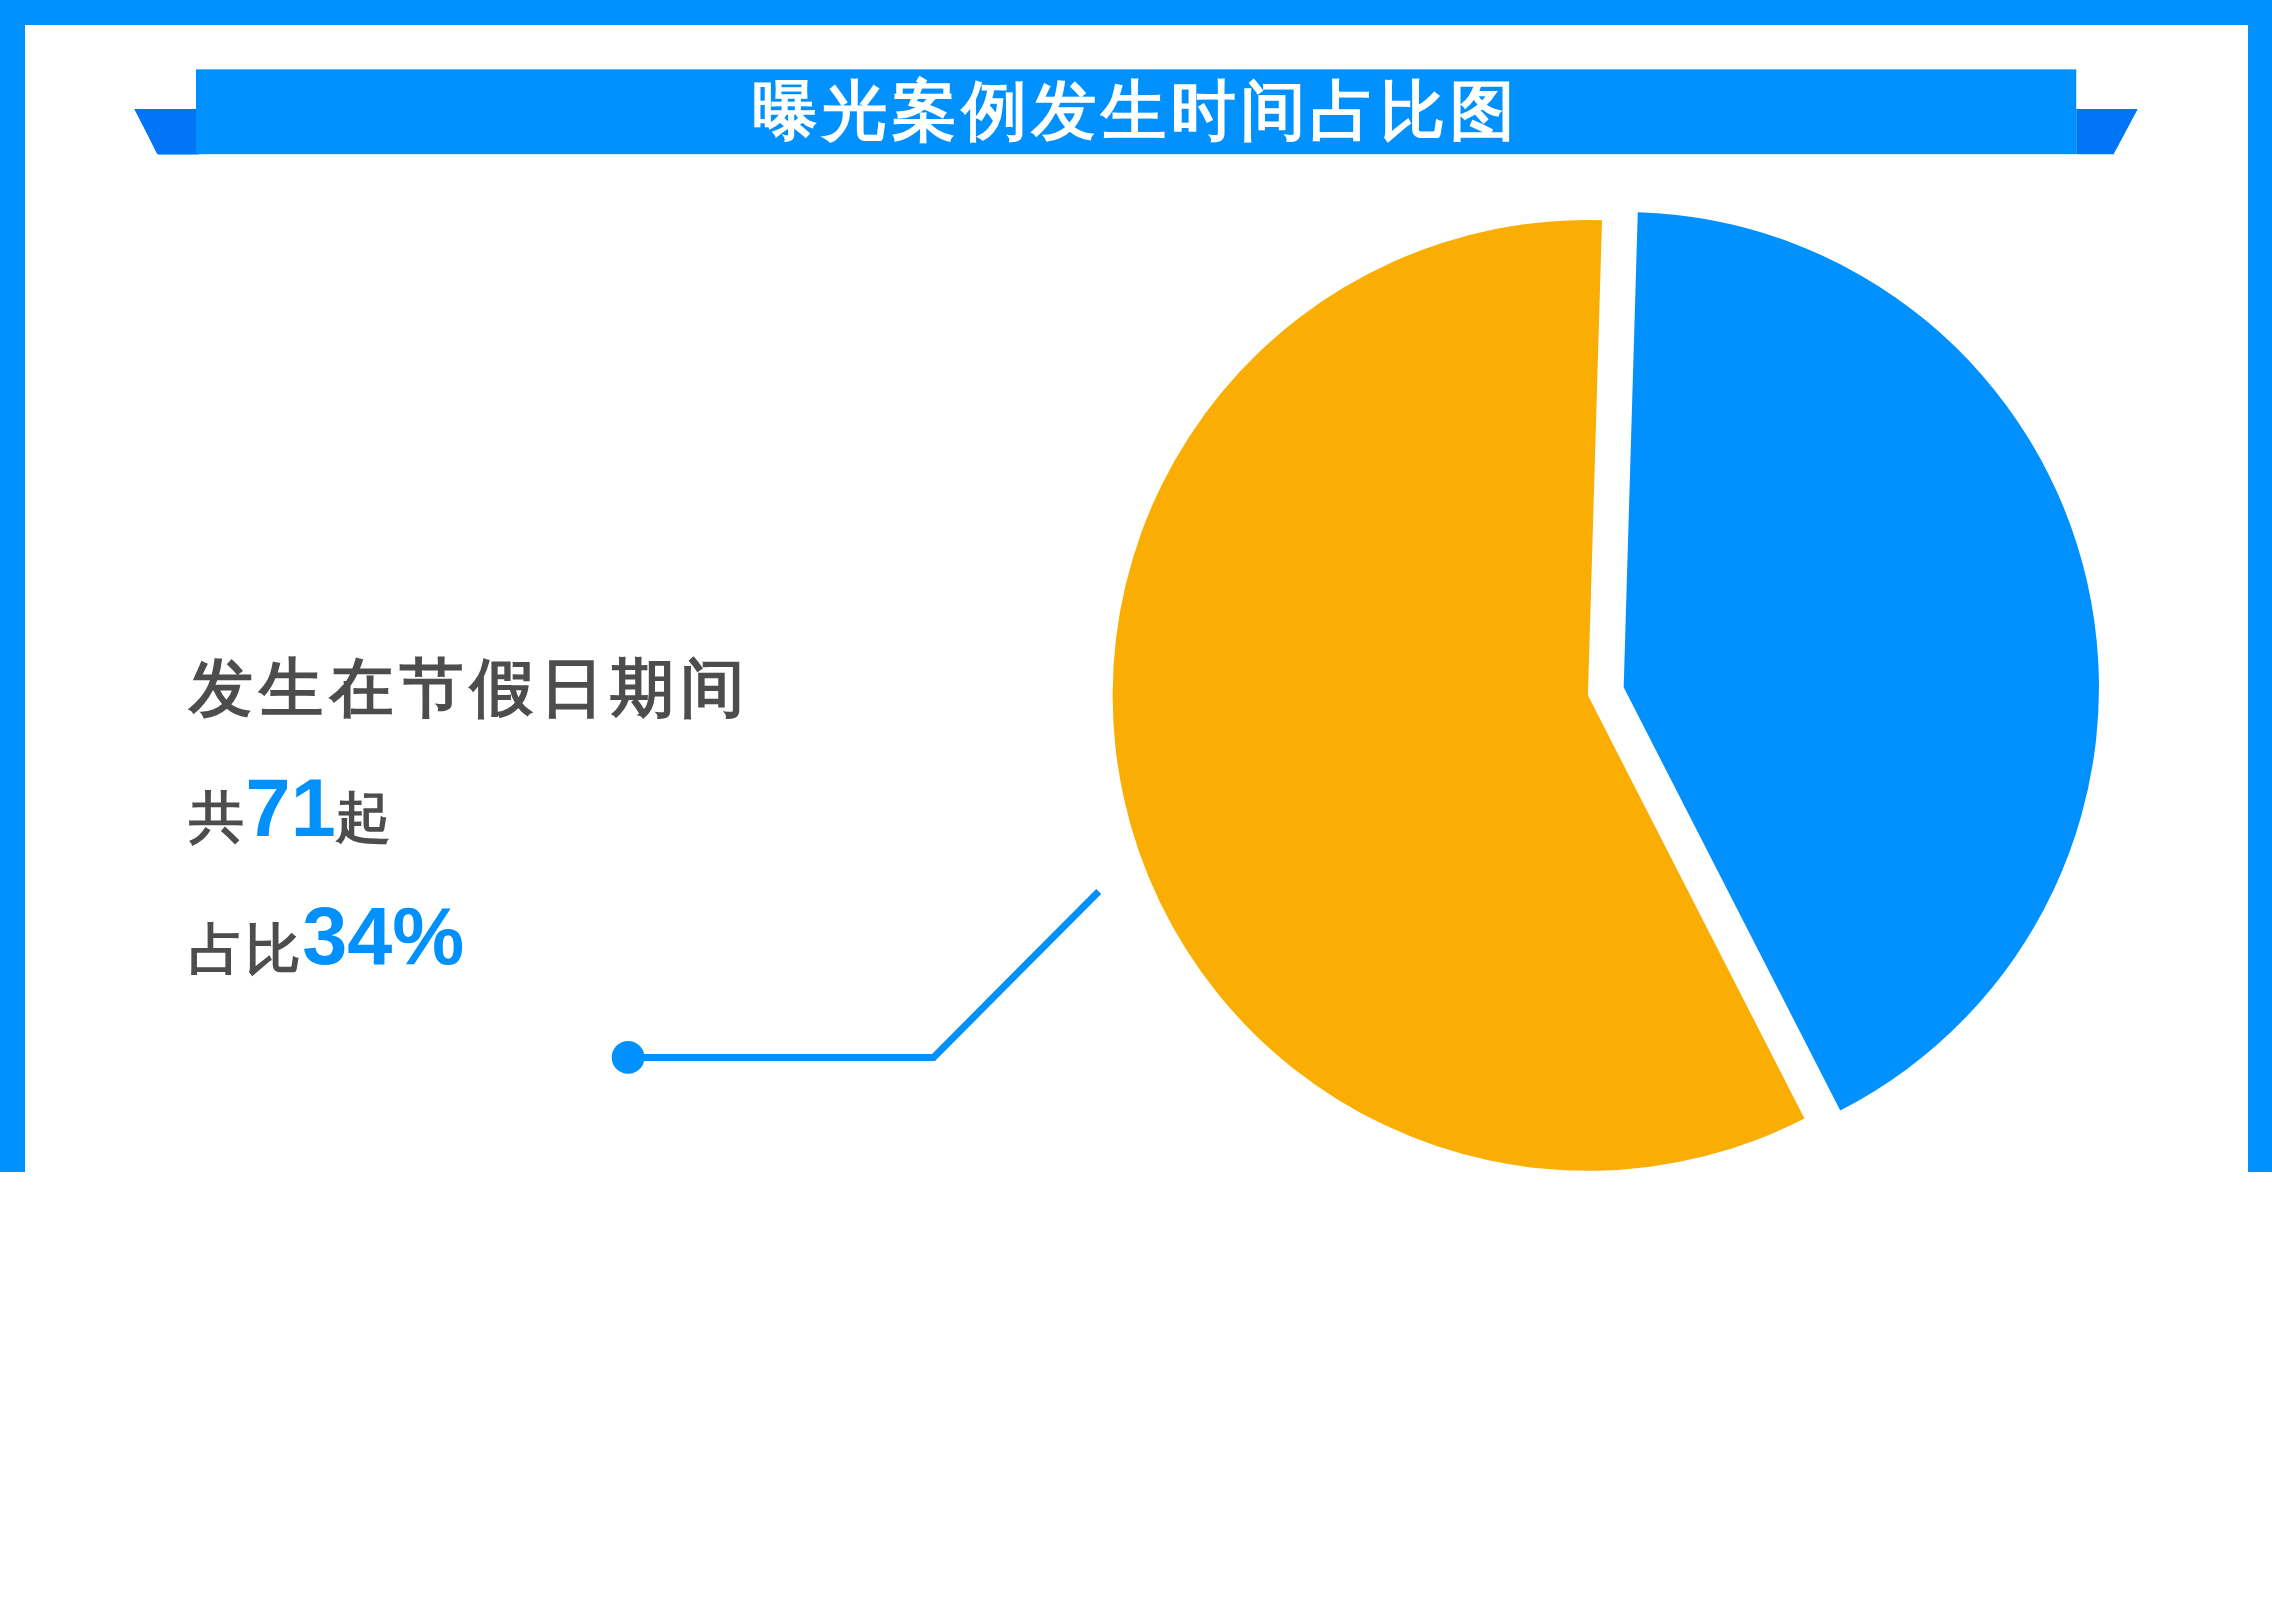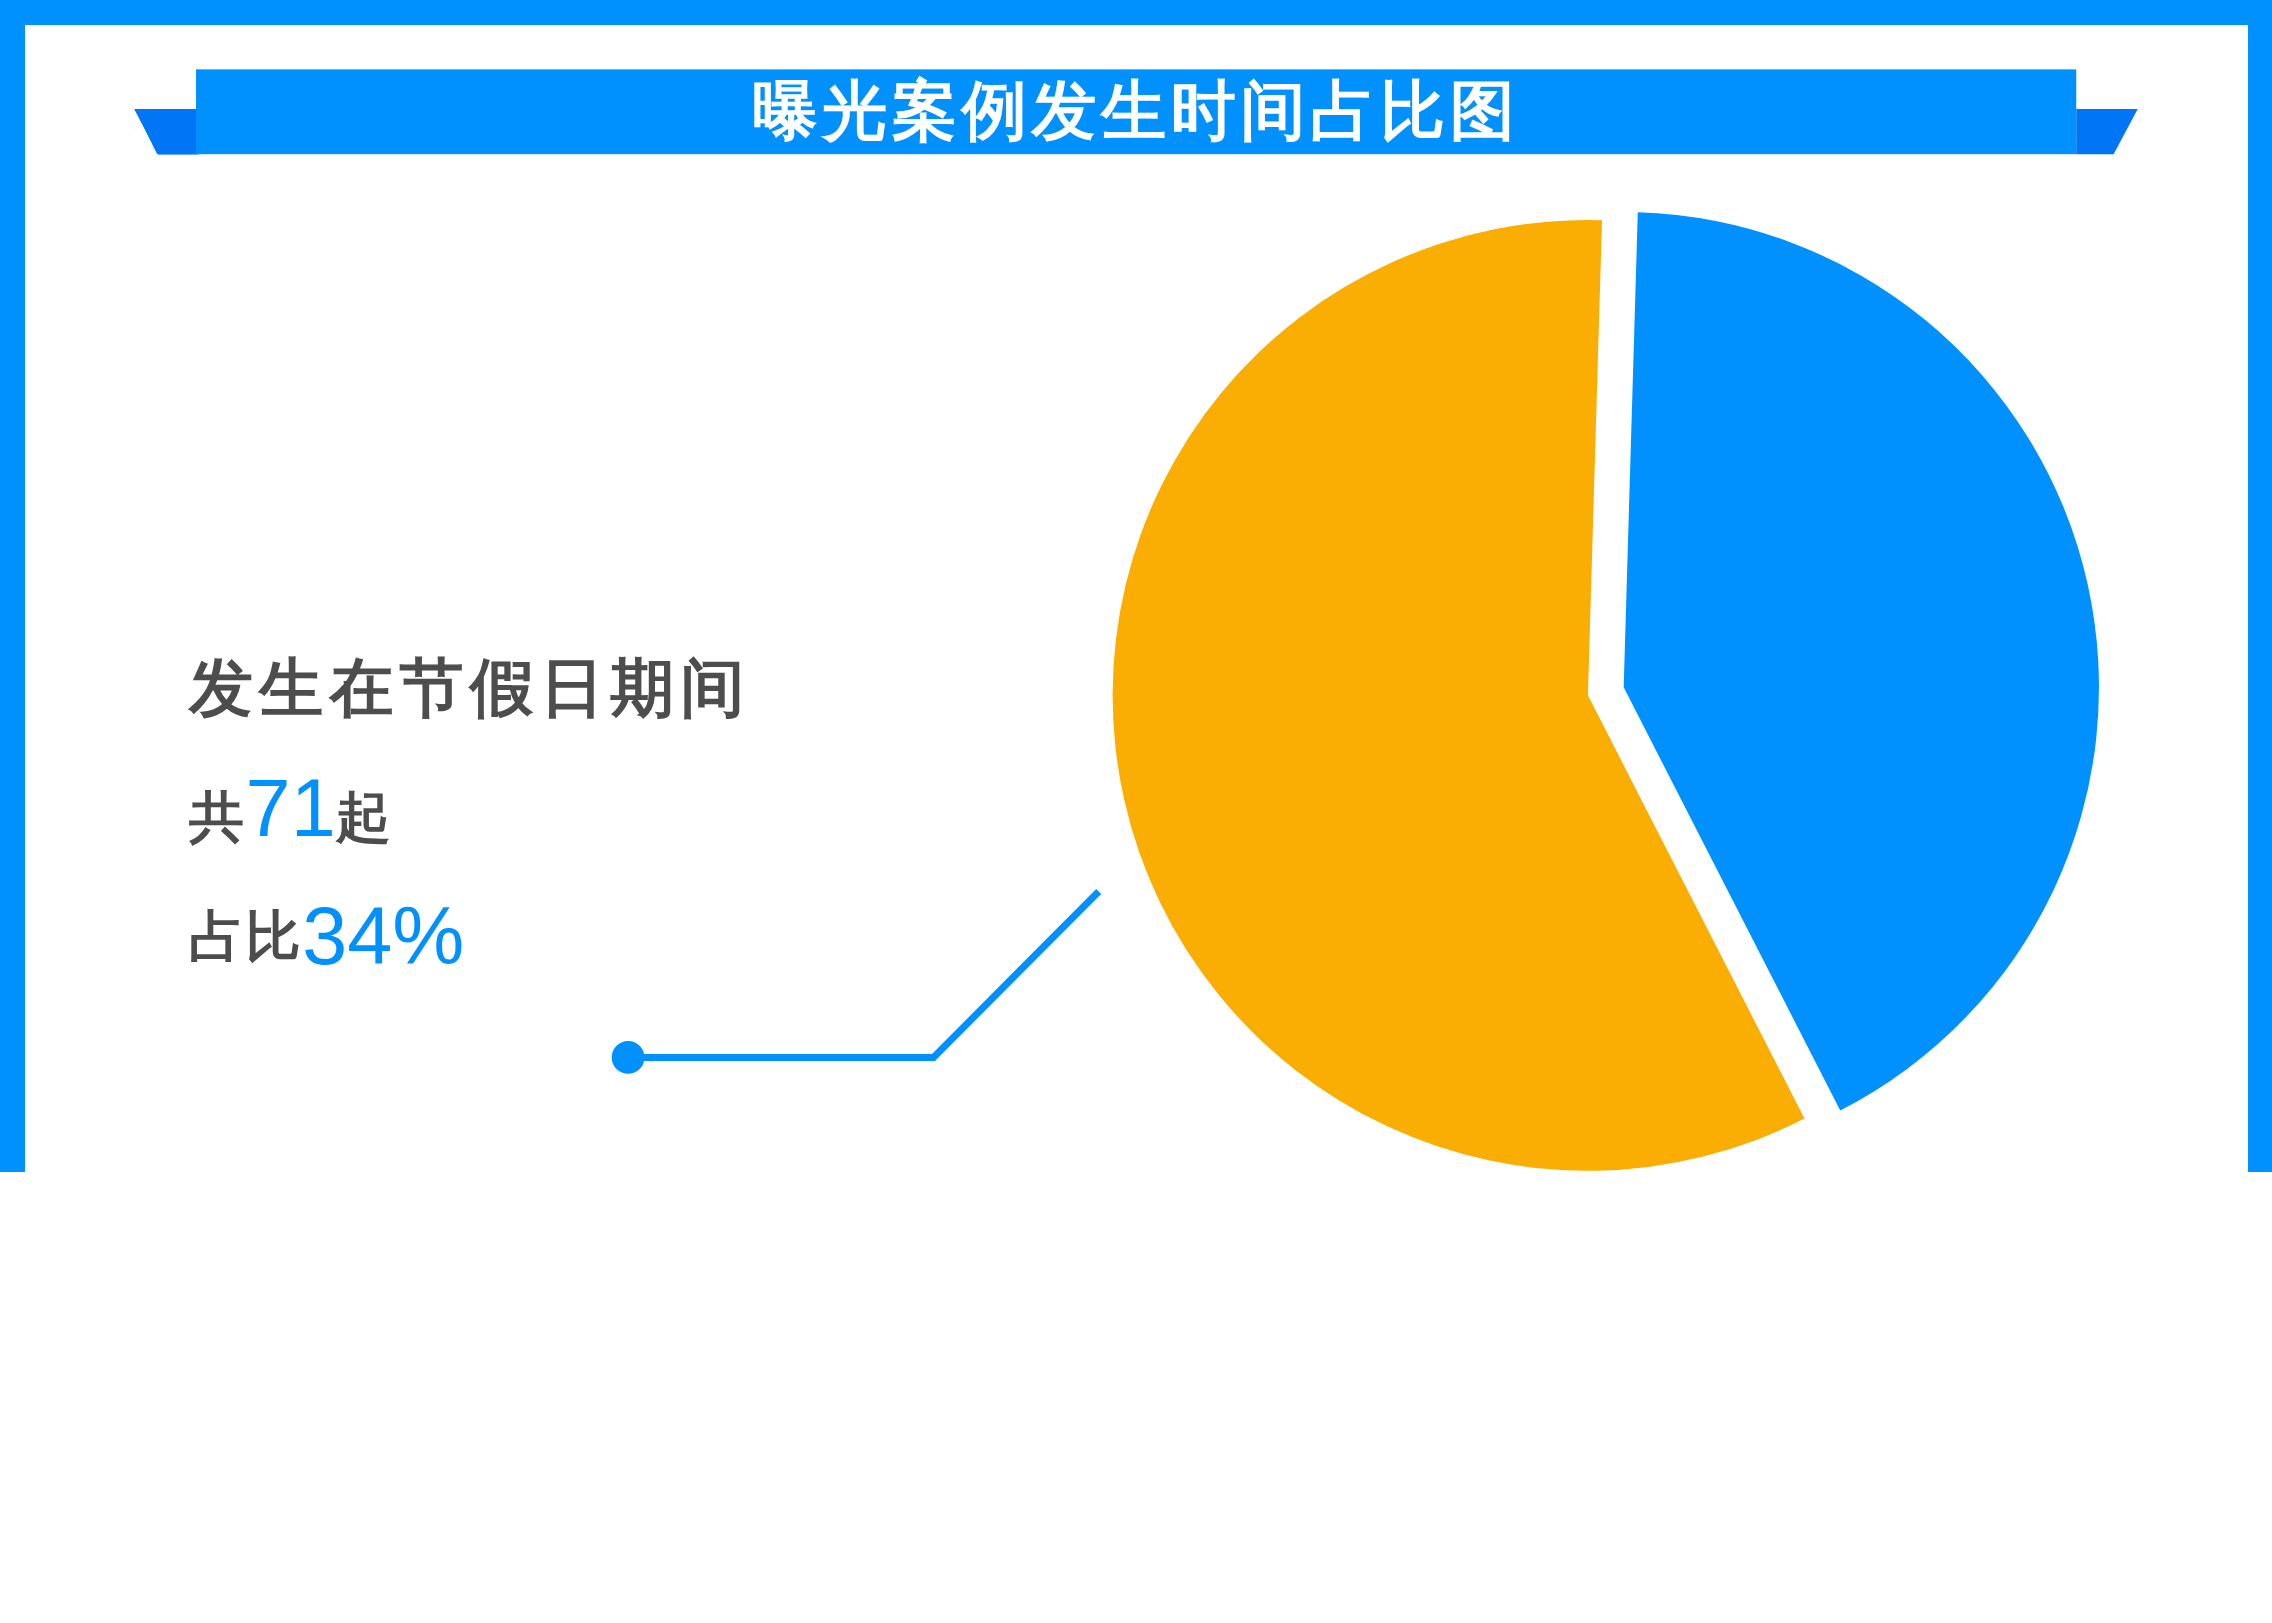--- a/index.html
+++ b/index.html
@@ -84,26 +84,26 @@
     letter-spacing: 1.6px;
     margin-bottom: 47px;
     display: flex;
     align-items: baseline;
   }
   #line-share {
     font-size: 55px;
     font-weight: bold;
     letter-spacing: 1.6px;
     display: flex;
-    align-items: center;
+    align-items: flex-end;
   }
   .big-number {
     color: #0091FF;
     font-size: 81px;
-    font-weight: normal;
+    font-weight: bold;
     letter-spacing: 0px;
     line-height: 1;
   }
   .unit-text { color: #4D4D4D; }
 
   
   #connector {
     position: absolute;
     left: 0;
     top: 0;

